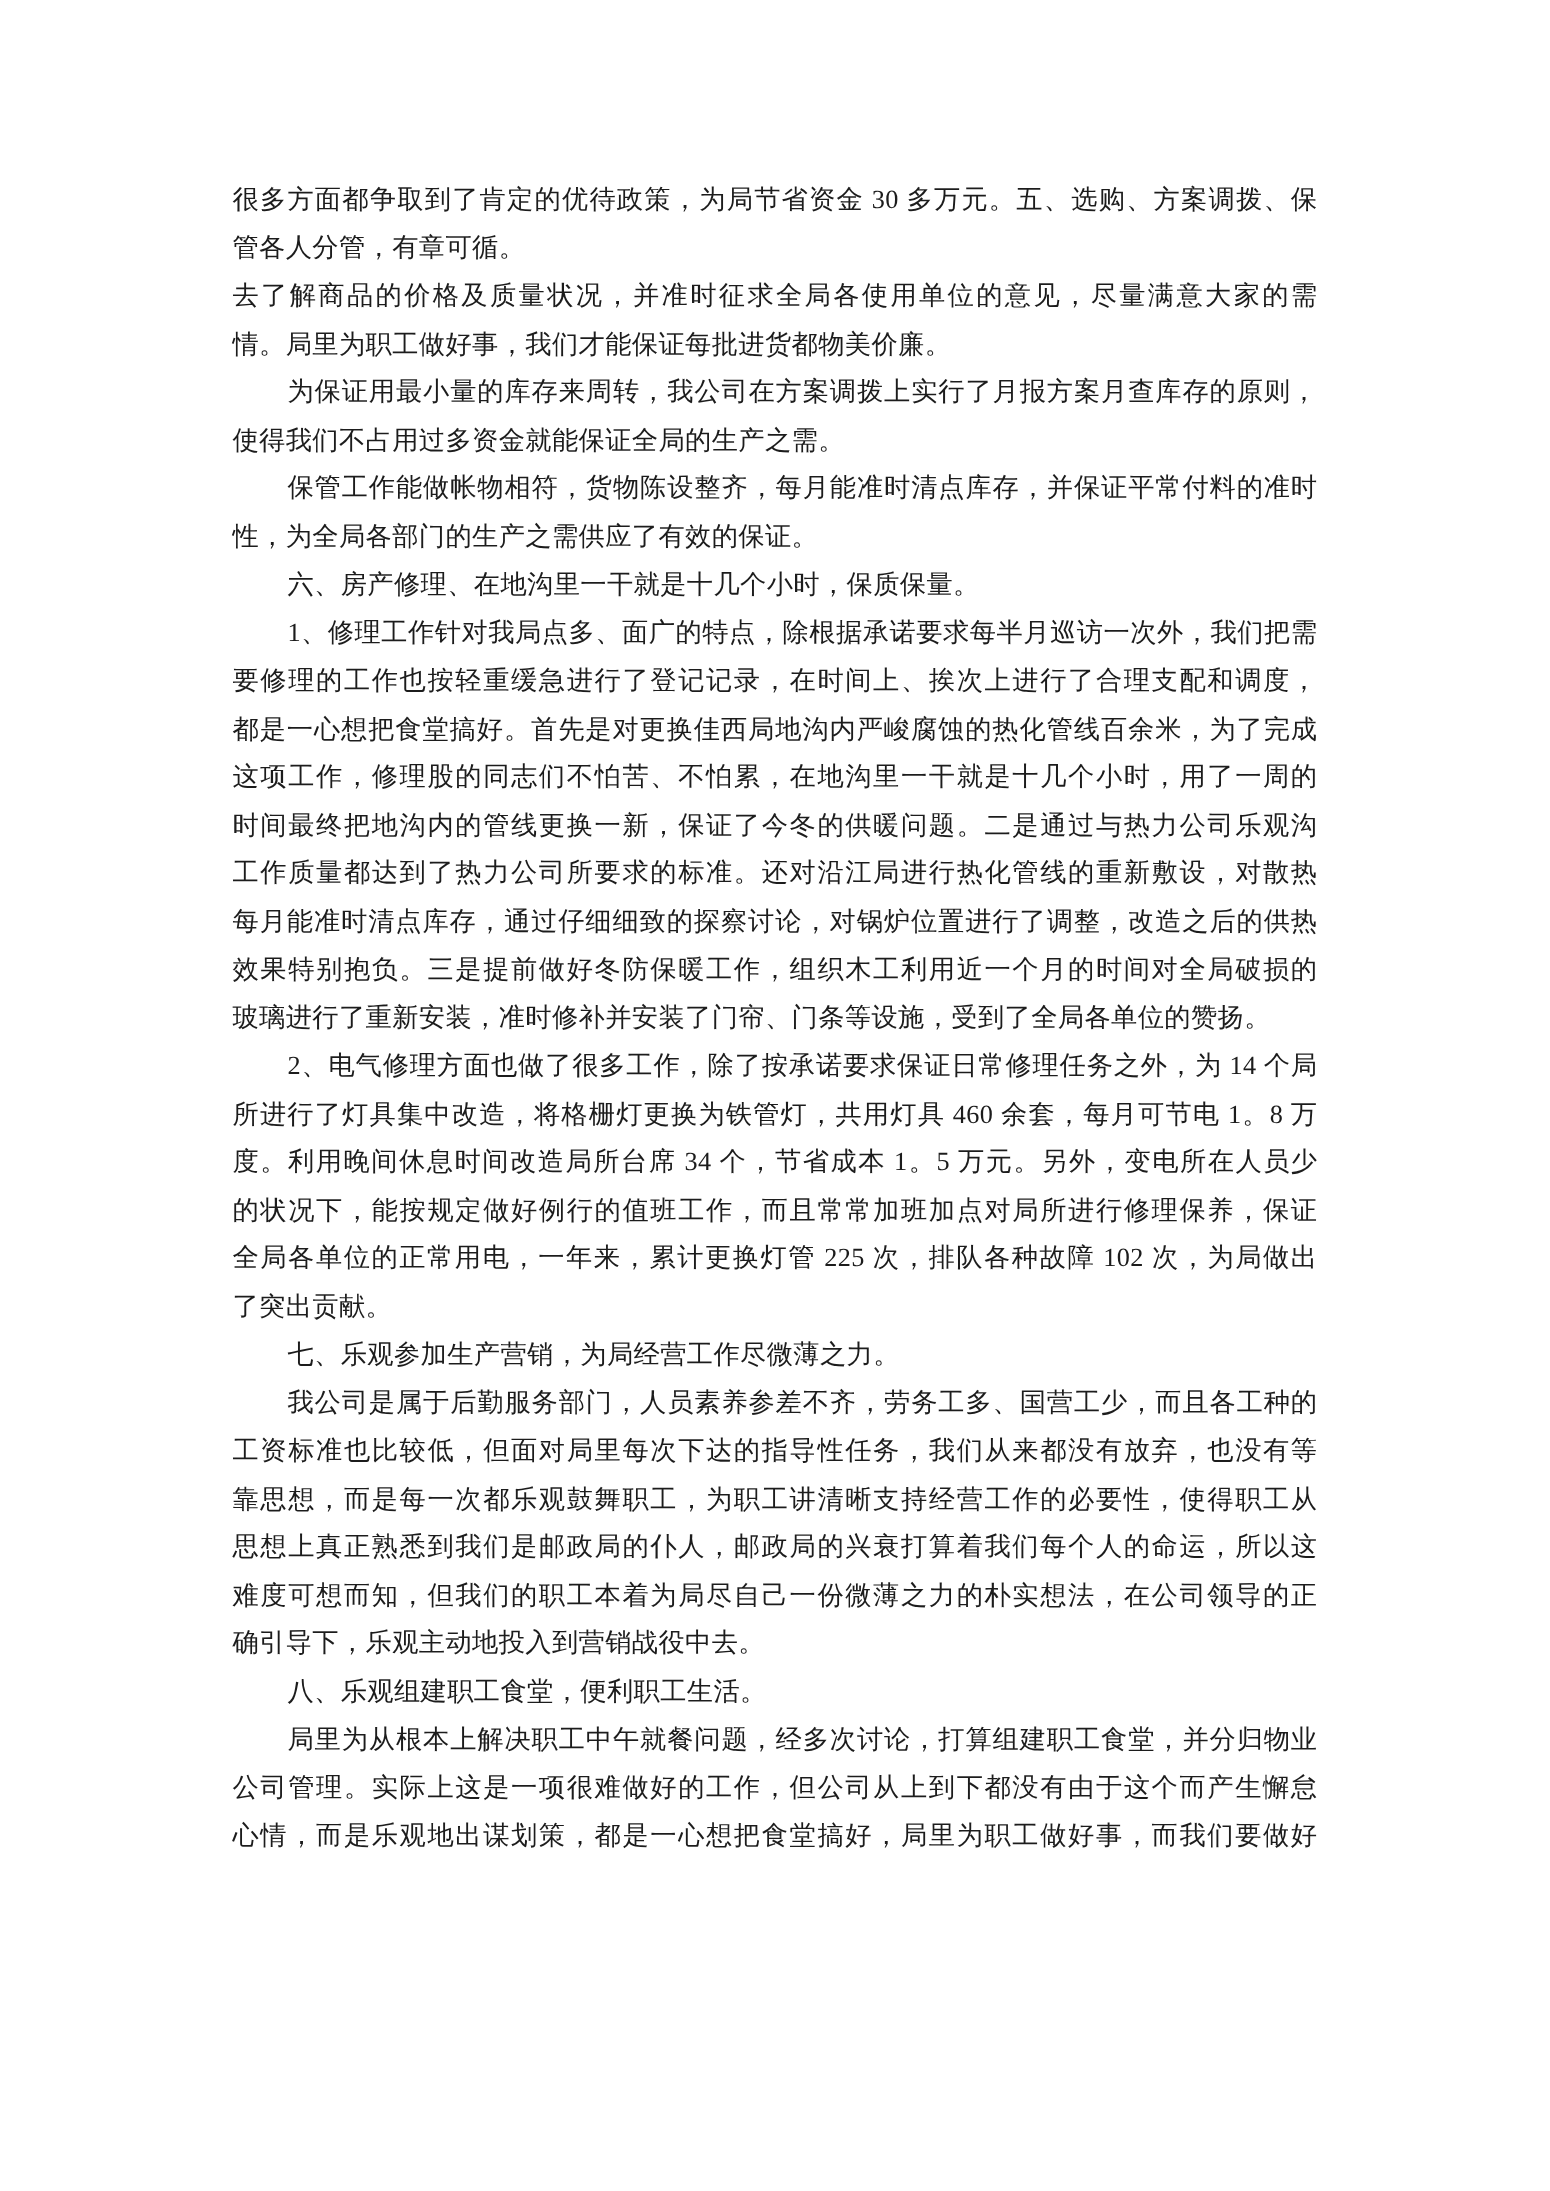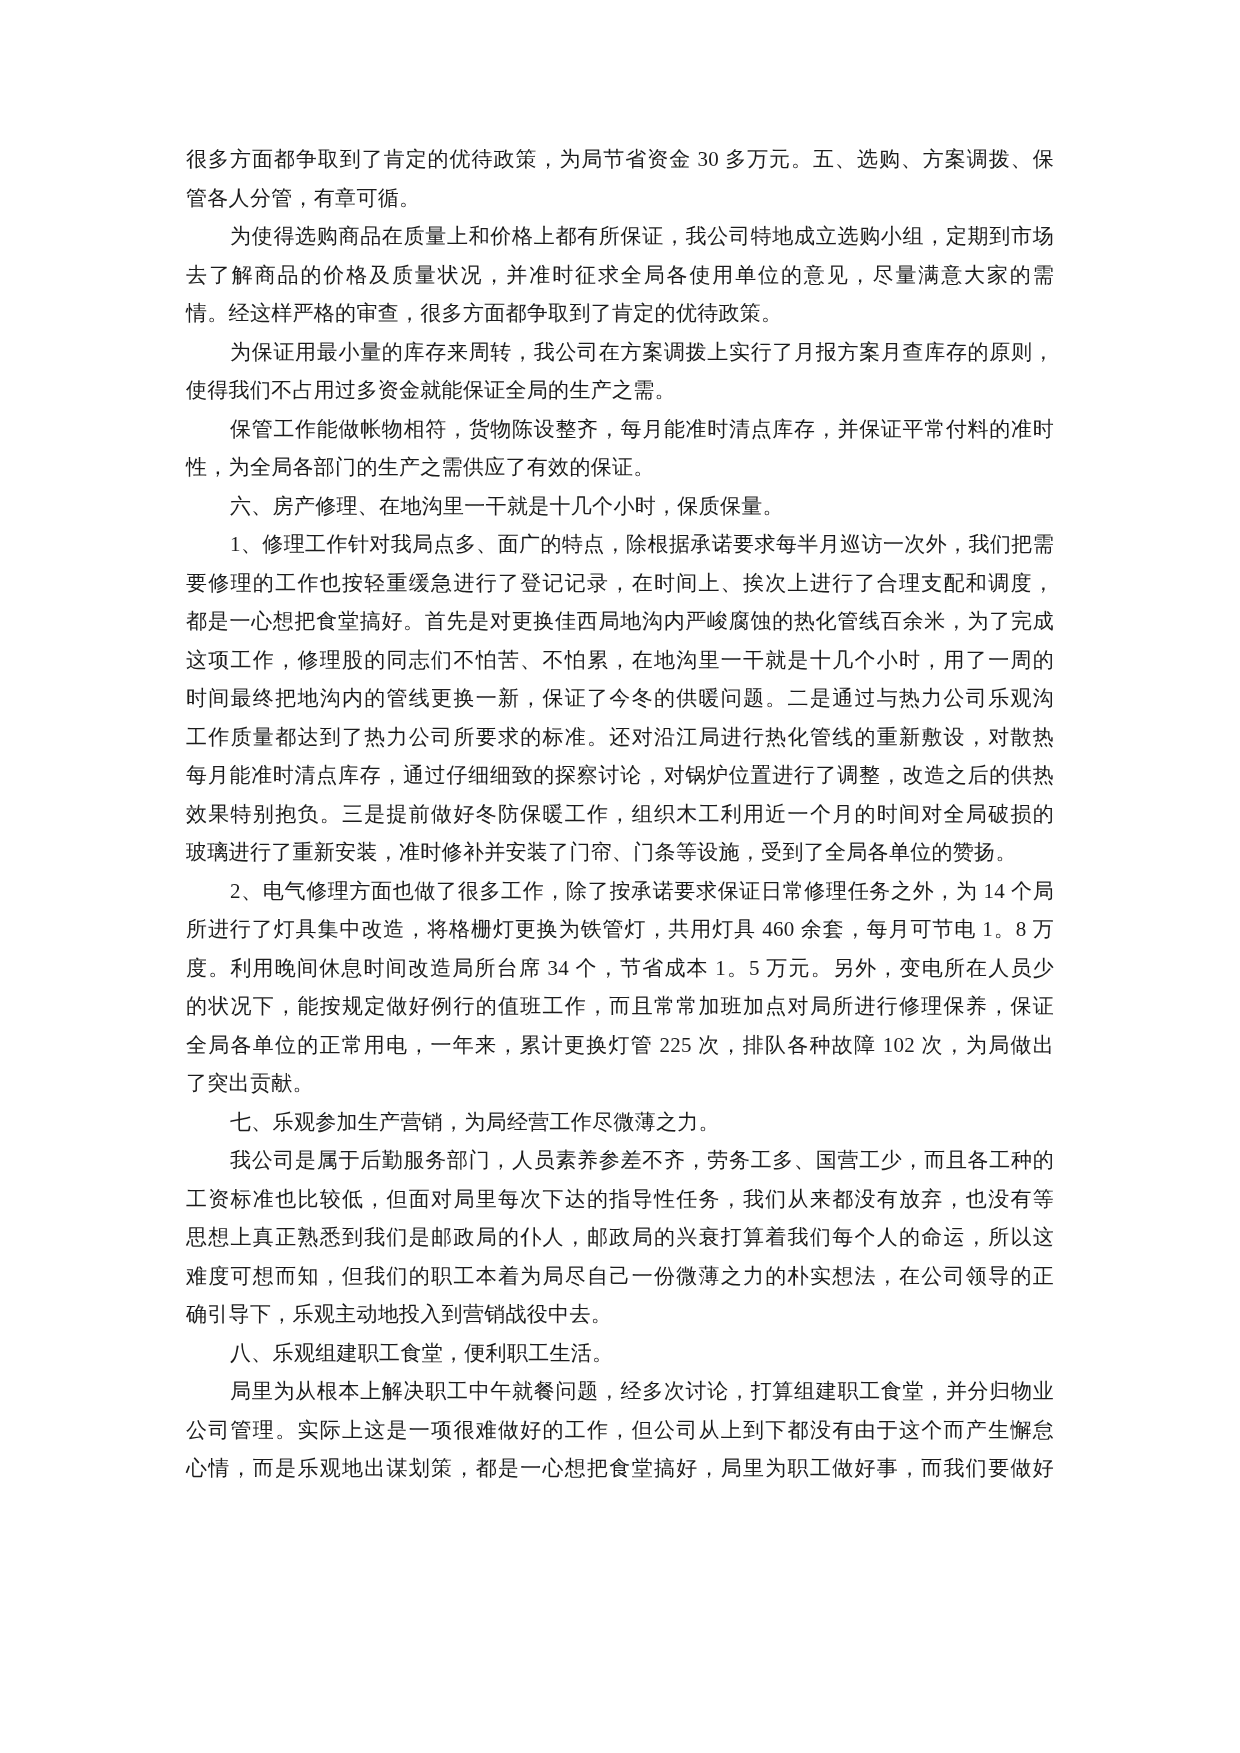--- a/index.html
+++ b/index.html
@@ -35,23 +35,22 @@
 </head>
 <body>
 
 <div class="page">
   <div class="doc">
       <div class="para">
         <div class="line fill">很多方面都争取到了肯定的优待政策，为局节省资金 30 多万元。五、选购、方案调拨、保</div>
         <div class="line">管各人分管，有章可循。</div>
       </div>
       <div class="para">
-        <div class="line fill indent">为使得选购商品在质量上和价格上都有所保证，我公司特地成立选购小组，定期到市场</div>
         <div class="line fill">去了解商品的价格及质量状况，并准时征求全局各使用单位的意见，尽量满意大家的需</div>
-        <div class="line">情。经这样严格的审查，很多方面都争取到了肯定的优待政策。</div>
+        <div class="line">情。局里为职工做好事，我们才能保证每批进货都物美价廉。</div>
       </div>
       <div class="para">
         <div class="line fill indent">为保证用最小量的库存来周转，我公司在方案调拨上实行了月报方案月查库存的原则，</div>
         <div class="line">使得我们不占用过多资金就能保证全局的生产之需。</div>
       </div>
       <div class="para">
         <div class="line fill indent">保管工作能做帐物相符，货物陈设整齐，每月能准时清点库存，并保证平常付料的准时</div>
         <div class="line">性，为全局各部门的生产之需供应了有效的保证。</div>
       </div>
       <div class="para">
@@ -75,20 +74,21 @@
         <div class="line fill">的状况下，能按规定做好例行的值班工作，而且常常加班加点对局所进行修理保养，保证</div>
         <div class="line fill">全局各单位的正常用电，一年来，累计更换灯管 225 次，排队各种故障 102 次，为局做出</div>
         <div class="line">了突出贡献。</div>
       </div>
       <div class="para">
         <div class="line indent">七、乐观参加生产营销，为局经营工作尽微薄之力。</div>
       </div>
       <div class="para">
         <div class="line fill indent">我公司是属于后勤服务部门，人员素养参差不齐，劳务工多、国营工少，而且各工种的</div>
         <div class="line fill">工资标准也比较低，但面对局里每次下达的指导性任务，我们从来都没有放弃，也没有等</div>
+        <div class="line fill">靠思想，而是每一次都乐观鼓舞职工，为职工讲清晰支持经营工作的必要性，使得职工从</div>
         <div class="line fill">思想上真正熟悉到我们是邮政局的仆人，邮政局的兴衰打算着我们每个人的命运，所以这</div>
         <div class="line fill">难度可想而知，但我们的职工本着为局尽自己一份微薄之力的朴实想法，在公司领导的正</div>
         <div class="line">确引导下，乐观主动地投入到营销战役中去。</div>
       </div>
       <div class="para">
         <div class="line indent">八、乐观组建职工食堂，便利职工生活。</div>
       </div>
       <div class="para">
         <div class="line fill indent">局里为从根本上解决职工中午就餐问题，经多次讨论，打算组建职工食堂，并分归物业</div>
         <div class="line fill">公司管理。实际上这是一项很难做好的工作，但公司从上到下都没有由于这个而产生懈怠</div>

